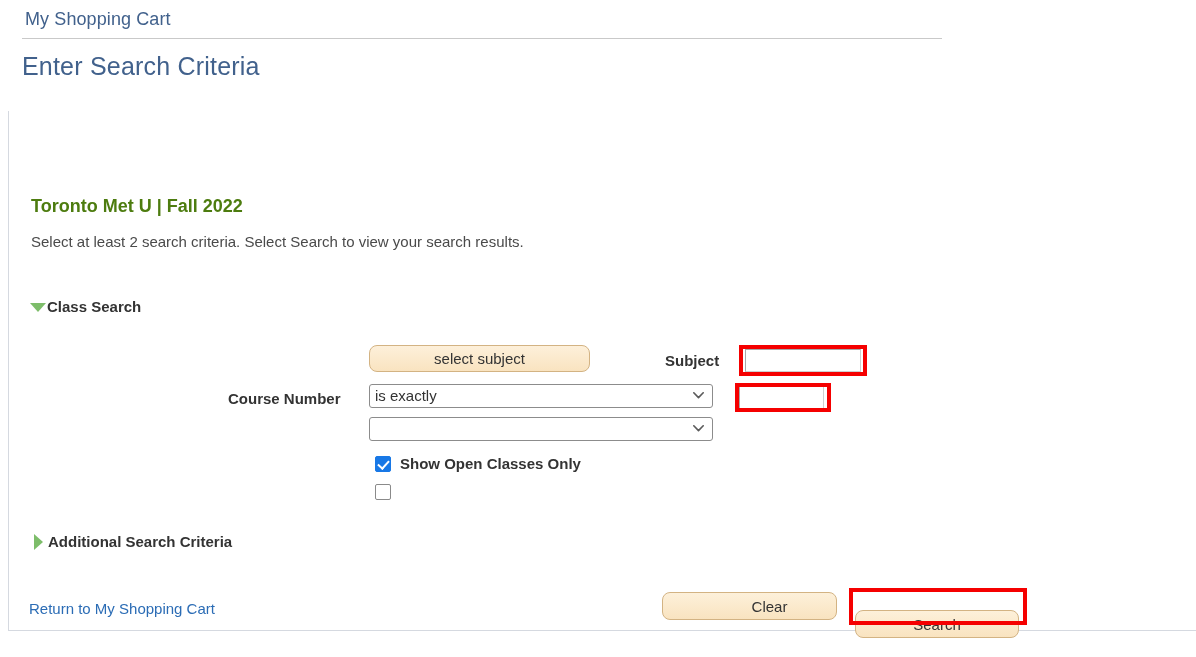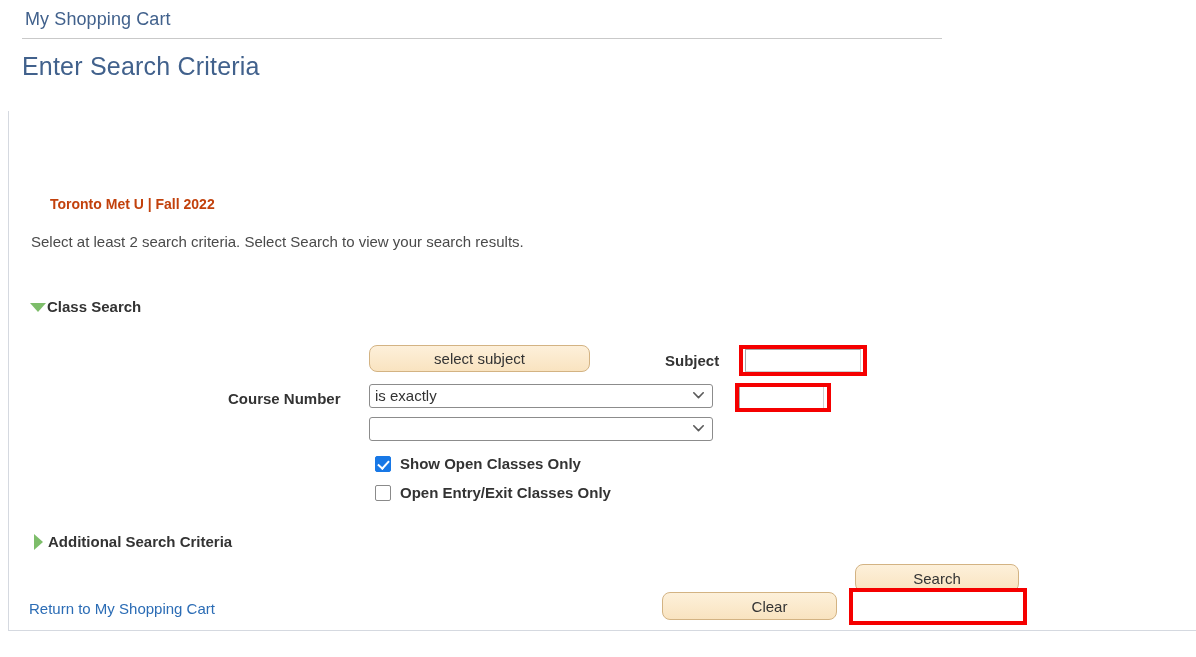--- a/index.html
+++ b/index.html
@@ -88,25 +88,24 @@
     width: 1188px;
     height: 1px;
     background: #d5d9e0;
   }
 
   
   #term-heading {
     position: absolute;
     left: 31px;
     top: 196px;
-    font-size: 14px;
-    font-weight: bold;
-    color: #c2410c;
-    white-space: nowrap;
-    margin-left: 19px;
+    font-size: 18px;
+    font-weight: bold;
+    color: #4d7c0f;
+    white-space: nowrap;
   }
   #instruction-text {
     position: absolute;
     left: 31px;
     top: 233px;
     font-size: 15px;
     color: #4a4a4a;
     white-space: nowrap;
   }
 
@@ -177,21 +176,21 @@
   }
   #clear-button {
     left: 662px;
     top: 592px;
     width: 175px;
     height: 28px;
     padding-left: 40px;
   }
   #search-button {
     left: 855px;
-    top: 564px;
+    top: 610px;
     width: 164px;
     height: 28px;
   }
 
   #subject-label {
     position: absolute;
     left: 665px;
     top: 352px;
     font-size: 15px;
     font-weight: bold;
@@ -377,21 +376,20 @@
   </svg>
 </div>
 
 <div id="show-open-classes-row" class="cb-row">
   <span class="cb-box checked"></span>
   <span class="cb-label">Show Open Classes Only</span>
 </div>
 
 <div id="open-entry-exit-row" class="cb-row">
   <span class="cb-box"></span>
-  <span class="cb-label">Open Entry/Exit Classes Only</span>
 </div>
 
 <a id="additional-criteria-toggle" class="section-toggle" href="#">
   <span class="tri tri-right"></span>
   <span class="label">Additional Search Criteria</span>
 </a>
 
 <a id="return-link" href="#">Return to My Shopping Cart</a>
 
 <button id="clear-button" class="pt-button" type="button">Clear</button>

